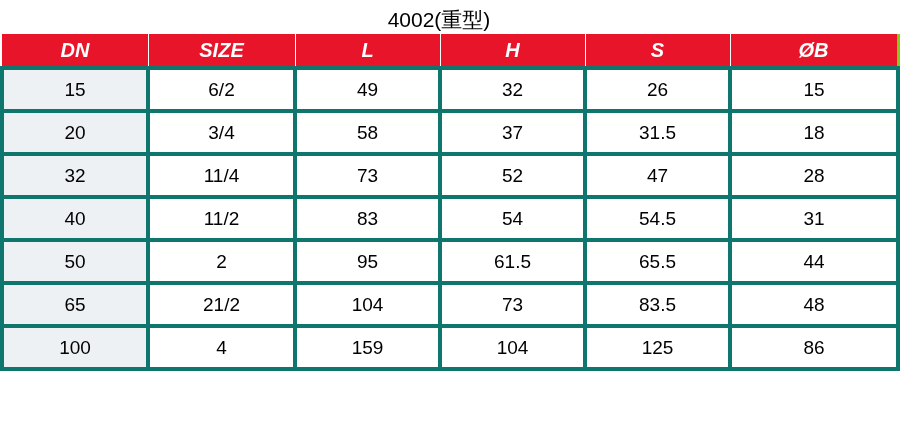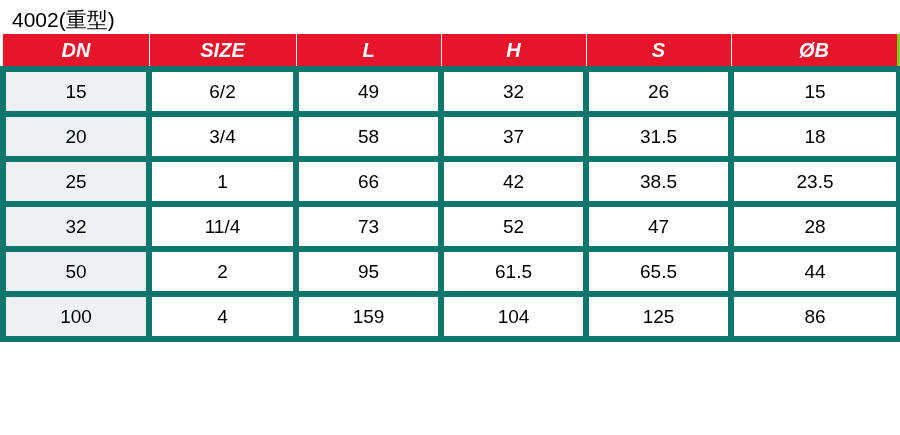--- a/index.html
+++ b/index.html
@@ -20,48 +20,49 @@
     height: 435px;
     box-sizing: border-box;
   }
   .title-row {
     display: flex;
     align-items: flex-end;
     height: 34px;
     padding-left: 12px;
     font-size: 21px;
     letter-spacing: 0px;
+    justify-content: center;
   }
   .title-row .t1 {
     margin-right: 34px;
   }
   table.spec {
     border-collapse: collapse;
     width: 896px;
     margin-left: 0;
     table-layout: fixed;
   }
   table.spec th,
   table.spec td {
-    border: 6px solid #0f766e;
+    border: 4px solid #0f766e;
     text-align: center;
     vertical-align: middle;
   }
   table.spec thead th {
     background: #e8142a;
     color: #ffffff;
     font-style: italic;
     font-weight: bold;
     font-size: 20px;
     height: 29px;
     border: 1px solid #e8142a;
     border-right: 1px solid #ffffff;
   }
   table.spec thead th:last-child {
-    border-right: 5px solid #84cc16;
+    border-right: 3px solid #84cc16;
   }
   table.spec tbody td {
     height: 37px;
     font-size: 19px;
     background: #ffffff;
   }
   table.spec tbody td.first-col {
     background: #eef1f3;
   }
   
@@ -111,42 +112,50 @@
       </tr>
       <tr>
         <td class="first-col">20</td>
         <td>3/4</td>
         <td>58</td>
         <td>37</td>
         <td>31.5</td>
         <td>18</td>
       </tr>
       <tr>
-        <td class="first-col">25</td>
-        <td>1</td>
-        <td>66</td>
-        <td>42</td>
-        <td>38.5</td>
-        <td>23.5</td>
-      </tr>
-      <tr>
         <td class="first-col">32</td>
         <td>11/4</td>
         <td>73</td>
         <td>52</td>
         <td>47</td>
         <td>28</td>
       </tr>
       <tr>
+        <td class="first-col">40</td>
+        <td>11/2</td>
+        <td>83</td>
+        <td>54</td>
+        <td>54.5</td>
+        <td>31</td>
+      </tr>
+      <tr>
         <td class="first-col">50</td>
         <td>2</td>
         <td>95</td>
         <td>61.5</td>
         <td>65.5</td>
         <td>44</td>
+      </tr>
+      <tr>
+        <td class="first-col">65</td>
+        <td>21/2</td>
+        <td>104</td>
+        <td>73</td>
+        <td>83.5</td>
+        <td>48</td>
       </tr>
       <tr>
         <td class="first-col">100</td>
         <td>4</td>
         <td>159</td>
         <td>104</td>
         <td>125</td>
         <td>86</td>
       </tr>
     </tbody>

